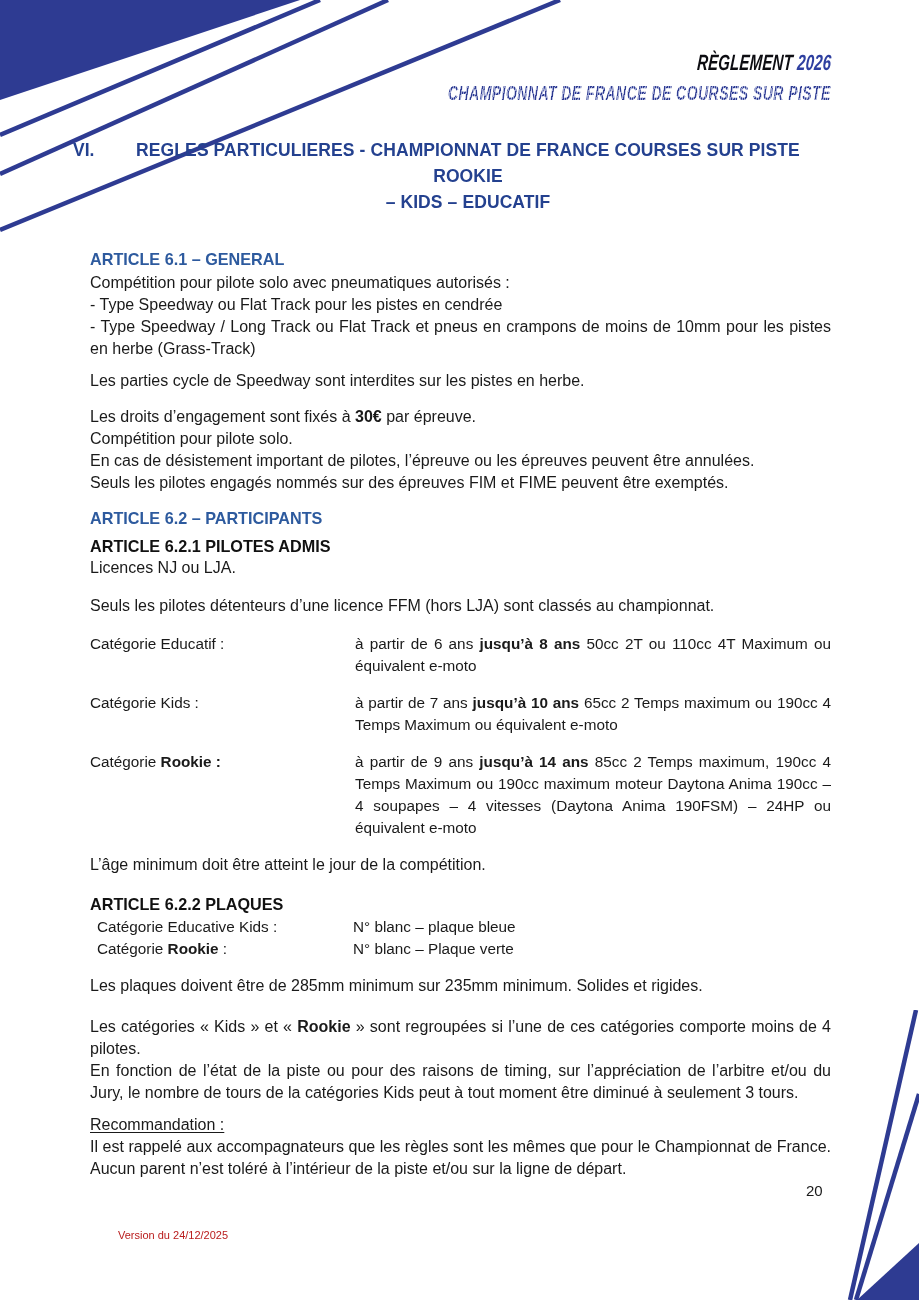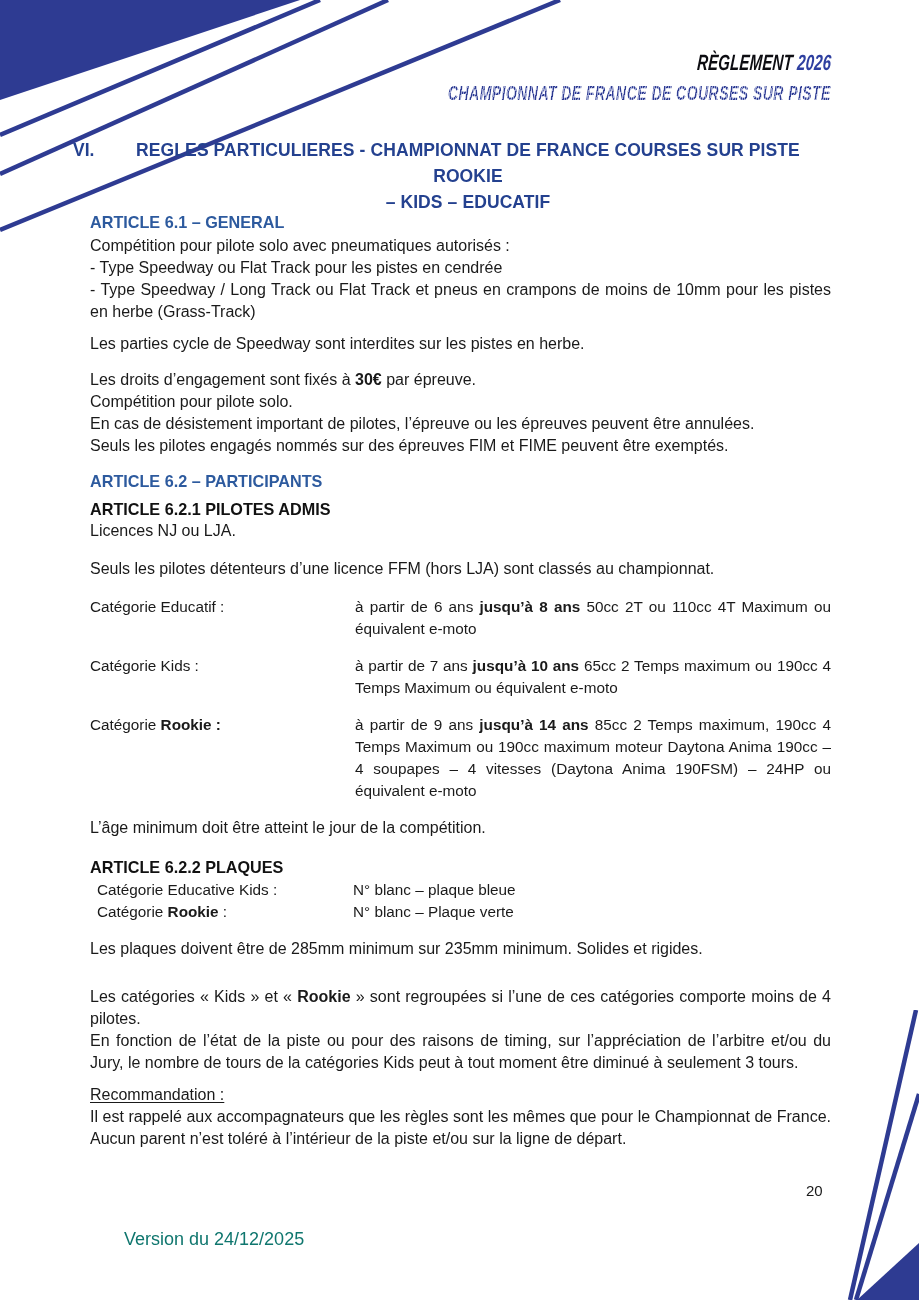--- a/index.html
+++ b/index.html
@@ -38,21 +38,21 @@
   .cats{font-size:15.3px;line-height:22px;}
   .catrow{display:flex;}
   .catlabel{width:265px;flex:none;}
   .catdesc{flex:1;text-align:justify;}
   .plaques{font-size:15.3px;line-height:22px;}
   .plarow{padding-left:7px;}
   .plalabel{display:inline-block;width:256px;}
   u{text-underline-offset:2px;}
 
   
-  .footer-version{position:absolute;left:124px;top:1229px;font-size:18px;color:#0f766e;}
+  .footer-version{position:absolute;left:118px;top:1229px;font-size:11px;color:#b91c1c;}
   .footer-page{position:absolute;left:806px;top:1182px;font-size:15px;color:#1a1a1a;}
 </style>
 </head>
 <body>
 
 <div class="page">
 
   <svg class="deco-top" width="600" height="260" viewBox="0 0 600 260" aria-hidden="true">
     <polygon points="0,0 300,0 0,100" fill="#2e3b92"></polygon>
     <line x1="0" y1="135" x2="320" y2="0" stroke="#2e3b92" stroke-width="4.5"></line>
@@ -74,21 +74,21 @@
 
   <div class="title">
     <span class="title-num">VI.</span>
     <div class="title-lines">
       <div>REGLES PARTICULIERES - CHAMPIONNAT DE FRANCE COURSES SUR PISTE ROOKIE</div>
       <div>– KIDS – EDUCATIF</div>
     </div>
   </div>
 
   <div class="content">
-      <div class="h-blue" style="margin-bottom: 2px;"><span>ARTICLE 6.1 – GENERAL</span></div>
+      <div class="h-blue" style="margin-bottom: 2px; margin-top: 37px;"><span>ARTICLE 6.1 – GENERAL</span></div>
       <p style="margin-bottom: 0px;"><span>Compétition pour pilote solo avec pneumatiques autorisés :</span></p>
       <p style="margin-bottom: 0px;"><span>- Type Speedway ou Flat Track pour les pistes en cendrée</span></p>
       <p class="justify" style="margin-bottom: 10px;"><span>- Type Speedway / Long Track ou Flat Track et pneus en crampons de moins de 10mm pour les pistes en herbe (Grass-Track)</span></p>
       <p style="margin-bottom: 14px;"><span>Les parties cycle de Speedway sont interdites sur les pistes en herbe.</span></p>
       <p style="margin-bottom: 0px;"><span>Les droits d’engagement sont fixés à </span><b>30€</b><span> par épreuve.</span></p>
       <p style="margin-bottom: 0px;"><span>Compétition pour pilote solo.</span></p>
       <p style="margin-bottom: 0px;"><span>En cas de désistement important de pilotes, l’épreuve ou les épreuves peuvent être annulées.</span></p>
       <p style="margin-bottom: 13px;"><span>Seuls les pilotes engagés nommés sur des épreuves FIM et FIME peuvent être exemptés.</span></p>
       <div class="h-blue" style="margin-bottom: 6px;"><span>ARTICLE 6.2 – PARTICIPANTS</span></div>
       <div class="h-black" style="margin-bottom: 0px;"><span>ARTICLE 6.2.1 PILOTES ADMIS</span></div>
@@ -107,21 +107,21 @@
           <div class="catlabel"><span>Catégorie </span><b>Rookie :</b></div>
           <div class="catdesc"><span>à partir de 9 ans </span><b>jusqu’à 14 ans</b><span> 85cc 2 Temps maximum, 190cc 4 Temps Maximum ou 190cc maximum moteur Daytona Anima 190cc – 4 soupapes – 4 vitesses (Daytona Anima 190FSM) – 24HP ou équivalent e-moto</span></div>
         </div>
       </div>
       <p style="margin-bottom: 17px;"><span>L’âge minimum doit être atteint le jour de la compétition.</span></p>
       <div class="h-black" style="margin-bottom: 1px;"><span>ARTICLE 6.2.2 PLAQUES</span></div>
       <div class="plaques" style="margin-bottom: 15px;">
         <div class="plarow"><span class="plalabel"><span>Catégorie Educative Kids :</span></span><span class="plavalue">N° blanc – plaque bleue</span></div>
         <div class="plarow"><span class="plalabel"><span>Catégorie </span><b>Rookie</b><span> :</span></span><span class="plavalue">N° blanc – Plaque verte</span></div>
       </div>
-      <p style="margin-bottom: 26px;"><span>Les plaques doivent être de 285mm minimum sur 235mm minimum. Solides et rigides.</span></p>
+      <p style="margin-bottom: 19px;"><span>Les plaques doivent être de 285mm minimum sur 235mm minimum. Solides et rigides.</span></p>
       <p class="justify" style="margin-bottom: 0px;"><span>Les catégories « Kids » et « </span><b>Rookie</b><span> » sont regroupées si l’une de ces catégories comporte moins de 4 pilotes.</span></p>
       <p class="justify" style="margin-bottom: 10px;"><span>En fonction de l’état de la piste ou pour des raisons de timing, sur l’appréciation de l’arbitre et/ou du Jury, le nombre de tours de la catégories Kids peut à tout moment être diminué à seulement 3 tours.</span></p>
       <p style="margin-bottom: 0px;"><u>Recommandation :</u></p>
       <p class="justify" style="margin-bottom: 0px;"><span>Il est rappelé aux accompagnateurs que les règles sont les mêmes que pour le Championnat de France. Aucun parent n’est toléré à l’intérieur de la piste et/ou sur la ligne de départ.</span></p>
     </div>
 
   <div class="footer-version">Version du 24/12/2025</div>
   <div class="footer-page">20</div>
 </div>
 

